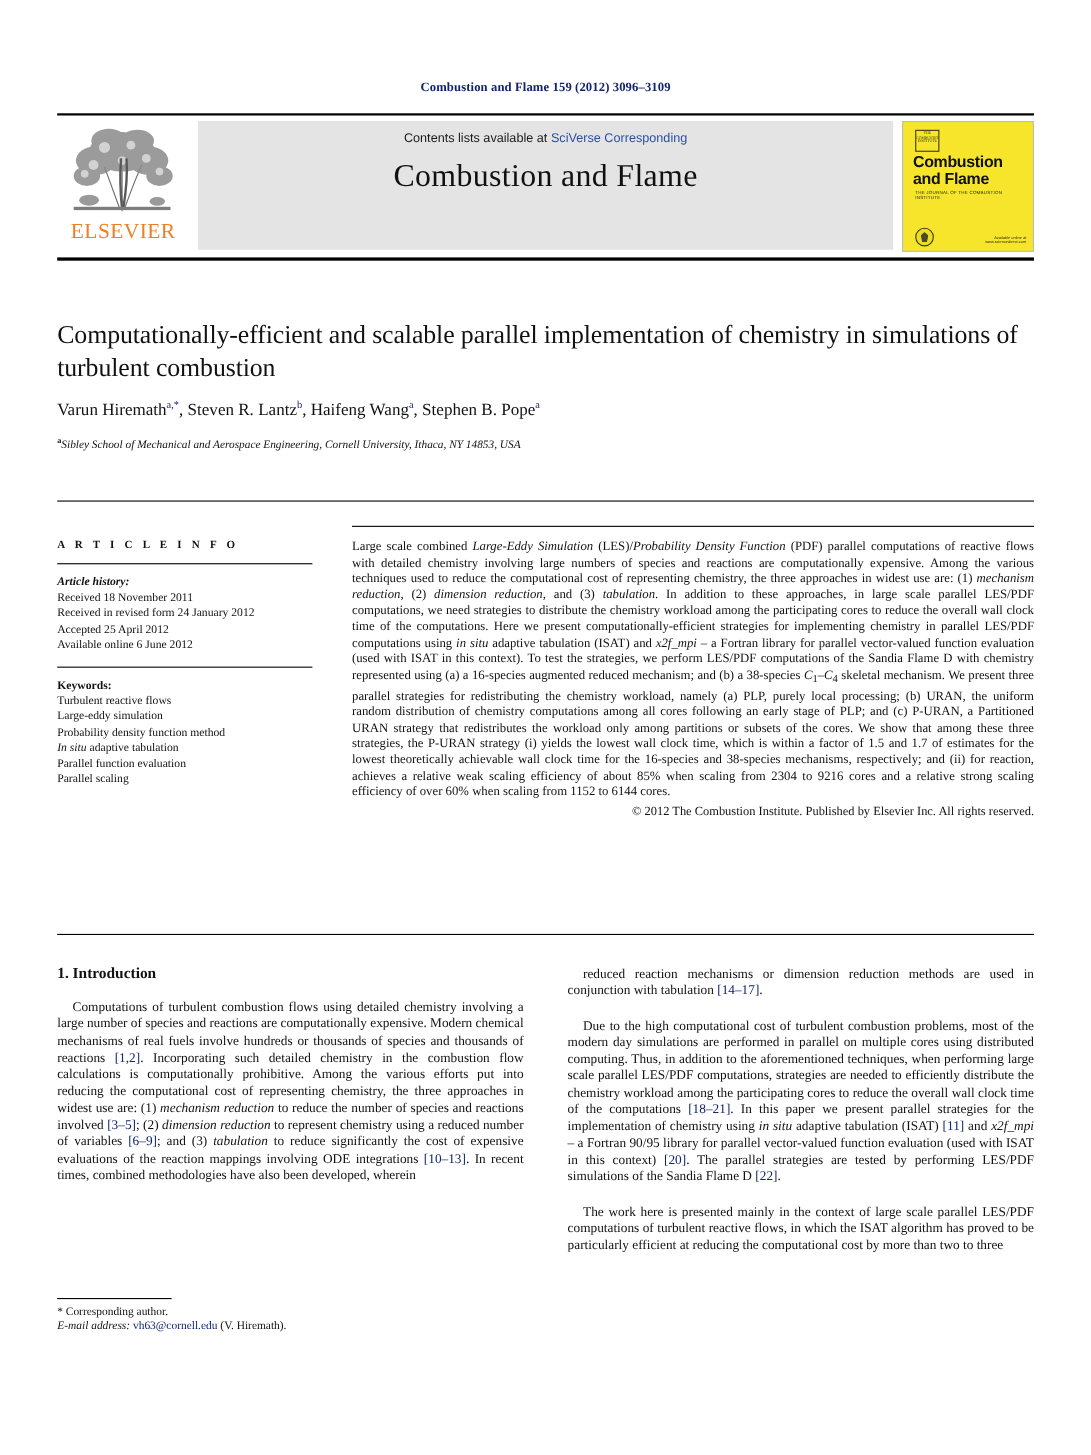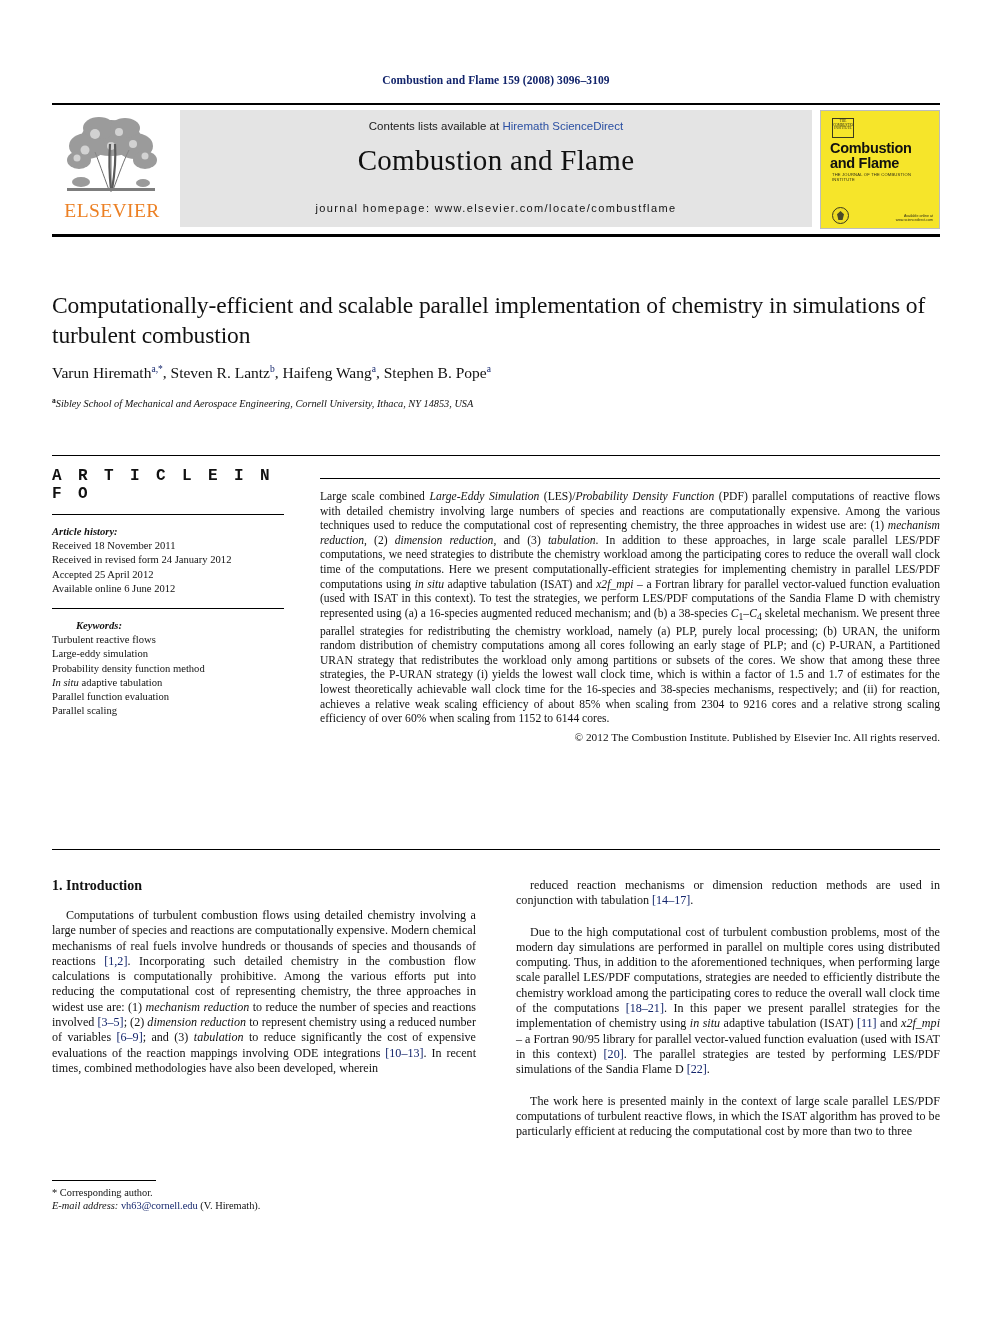--- a/index.html
+++ b/index.html
@@ -257,25 +257,26 @@
     position: absolute;
     left: 0; top: 12px;
     width: 232px;
   }
   .col-abstract {
     position: absolute;
     left: 268px; top: 12px;
     width: 620px;
   }
   .section-caps {
-    font-family: Liberation Mono, monospace;
-    font-size: 16px;
+    font-family: Liberation Serif, serif;
+    font-size: 10px;
     font-weight: bold;
     letter-spacing: 3.4px;
     color: #111;
+    margin-top: 23px;
   }
   .thin-rule {
     height: 1px;
     background: #000;
     margin-top: 11px;
   }
   .thin-rule-wide {
     height: 1px;
     background: #000;
     margin-top: 12px;
@@ -292,23 +293,21 @@
     font-weight: bold;
   }
   .keywords {
     margin-top: 10px;
     font-family: "Liberation Serif", serif;
     font-size: 10.6px;
     line-height: 14.2px;
     color: #111;
   }
   .keywords .lead {
-    font-style: italic;
-    font-weight: bold;
-    margin-left: 24px;
+    font-weight: bold;
   }
   .keywords .kw em { font-style: italic; }
   .abstract-body {
     margin-top: 11px;
     font-family: "Liberation Serif", serif;
     font-size: 11.6px;
     line-height: 14.6px;
     text-align: justify;
     color: #111;
     hyphens: none;
@@ -403,21 +402,21 @@
     font-weight: bold;
     color: #12246b;
     margin-top: 2px;
   }
 </style>
 </head>
 <body>
 
 <div class="page">
 
-  <div class="running-head">Combustion and Flame 159 (2008) 3096–3109</div>
+  <div class="running-head">Combustion and Flame 159 (2012) 3096–3109</div>
 
   <div class="masthead">
     <div class="masthead-rule-top"></div>
 
     <div class="elsevier-logo">
       <div class="elsevier-tree-box">
         <svg width="104" height="86" viewBox="0 0 104 86" xmlns="http://www.w3.org/2000/svg">
           <rect x="0" y="0" width="104" height="86" fill="#ffffff"></rect>
           <g stroke="#6e6e6e" fill="none" stroke-width="1">
             <path d="M52 80 L52 30"></path>
@@ -451,24 +450,23 @@
             <ellipse cx="22" cy="70" rx="9" ry="5"></ellipse>
             <ellipse cx="84" cy="71" rx="7" ry="4"></ellipse>
           </g>
         </svg>
       </div>
       <div class="elsevier-word">ELSEVIER</div>
     </div>
 
     <div class="masthead-center">
       <div class="contents-line">
-        <span>Contents lists available at </span><span class="sd-link">Hiremath ScienceDirect</span>
+        <span>Contents lists available at </span><span class="sd-link">SciVerse Corresponding</span>
       </div>
       <div class="journal-title">Combustion and Flame</div>
-      <div class="homepage-line">journal homepage: www.elsevier.com/locate/combustflame</div>
     </div>
 
     <div class="journal-cover">
       <div class="cover-mini-logo">THE COMBUSTION INSTITUTE</div>
       <div class="cover-title">Combustion and Flame</div>
       <div class="cover-sub">THE JOURNAL OF THE COMBUSTION INSTITUTE</div>
       <div class="cover-seal">
         <div class="cover-seal-inner"></div>
       </div>
       <div class="cover-footer-text">Available online at www.sciencedirect.com</div>

